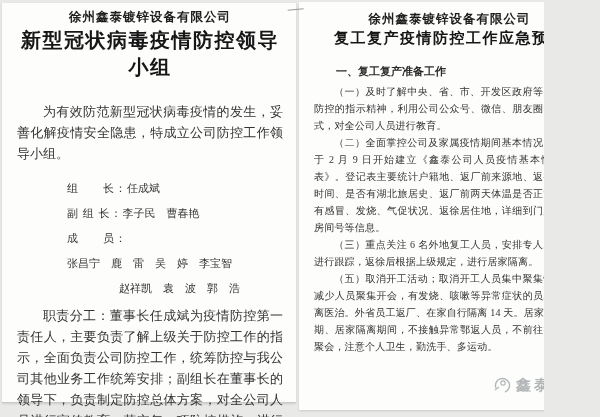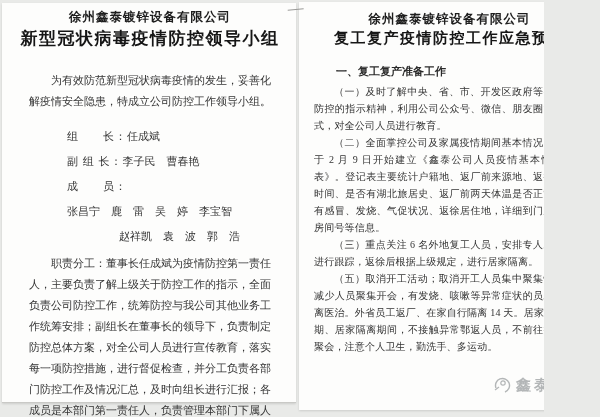--- a/index.html
+++ b/index.html
@@ -18,26 +18,26 @@
     box-shadow:0 1px 2px rgba(0,0,0,0.12);
   }
   .page-left{left:2px;top:3px;width:294px;height:400px;padding:6px 13px 0 15px;border-bottom:1px solid #c9c9c6;}
   .page-right{left:299px;top:2px;width:299px;height:408px;padding:9px 13px 0 15px;}
   .doc-company{
     margin:0;text-align:center;font-weight:bold;
     font-size:12.5px;letter-spacing:1px;color:#1e1e1e;
   }
   .doc-title{
     margin:1px 0 0 0;text-align:center;font-weight:bold;
-    font-size:17px;letter-spacing:1.5px;color:#161616;
+    font-size:20px;letter-spacing:1.5px;color:#161616;
   }
   .page-right .doc-title{font-size:15px;}
   .para{
-    margin:12px;text-indent:2em;text-align:justify;
-    font-size:11px;line-height:21px;color:#333;
+    margin:0;text-indent:2em;text-align:justify;
+    font-size:13px;line-height:21px;color:#333;
   }
   .page-left .intro{margin-top:20px;}
   .roles{margin:12px 0 0 22px;}
   .role-row{font-size:11px;line-height:25px;color:#333;margin-left:28px;}
   .role-label{display:inline-block;white-space:pre;letter-spacing:1px;}
   .role-names{white-space:pre;}
   .role-cont{padding-left:52px;}
   .duty{margin-top:4px;}
   .rp-para{
     margin:0;text-indent:2em;text-align:justify;

